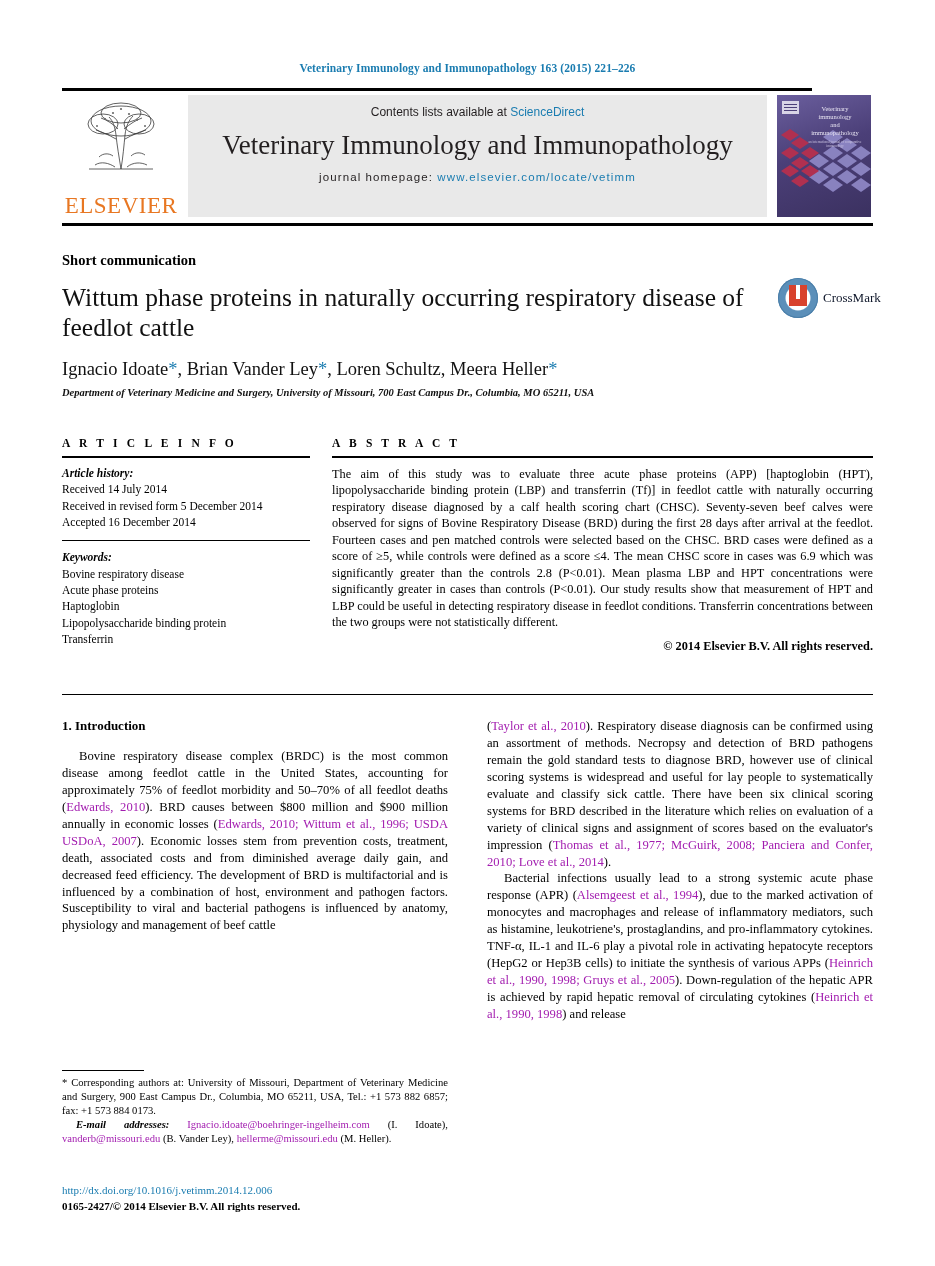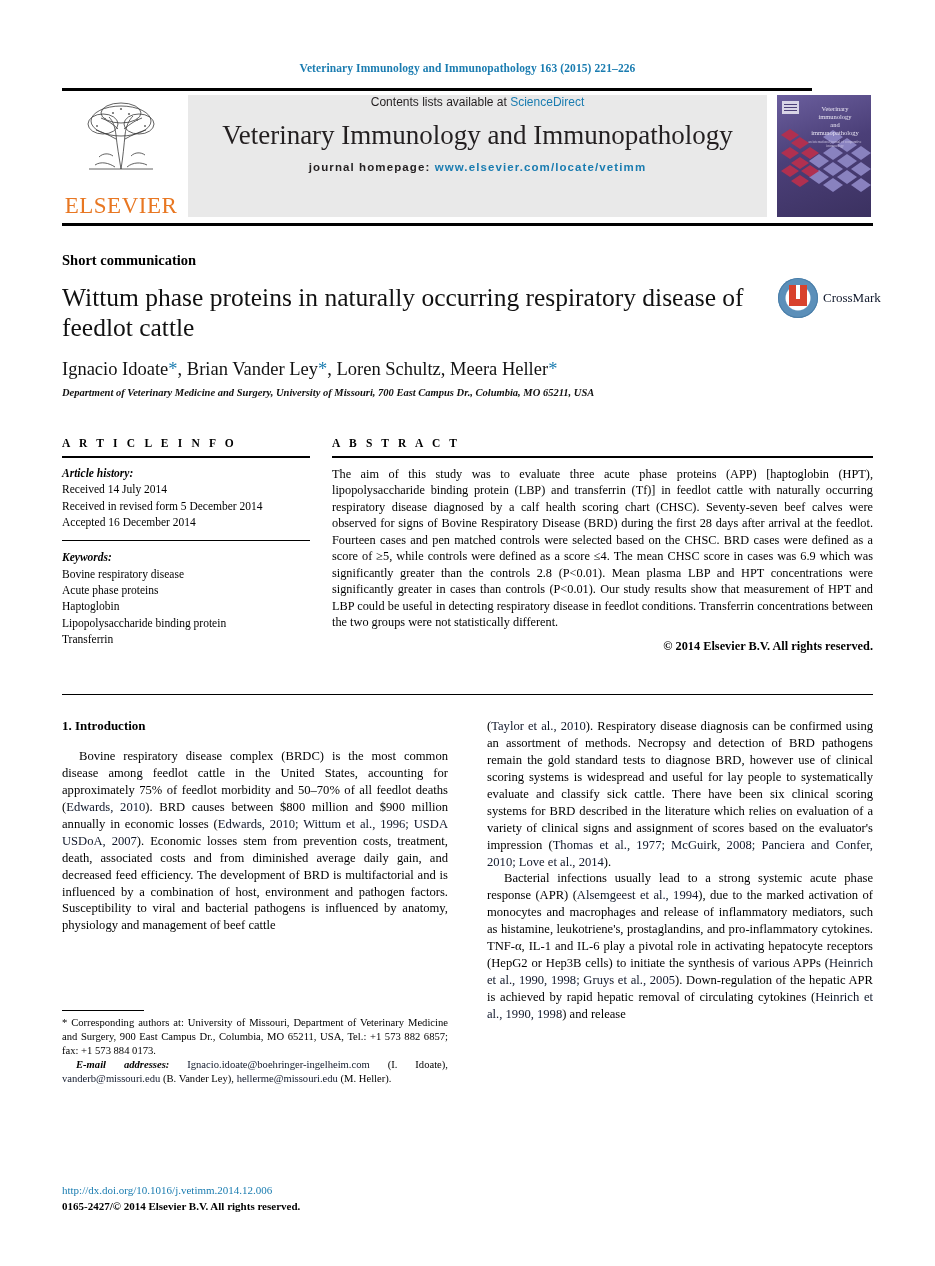--- a/index.html
+++ b/index.html
@@ -20,28 +20,28 @@
   
   .masthead{position:absolute;left:62px;top:88px;width:811px;}
   .mh-rule-top{height:3px;background:#000;width:750px;}
   .mh-body{display:flex;align-items:stretch;margin-top:4px;}
   .mh-logo{width:118px;display:flex;flex-direction:column;align-items:center;justify-content:center;padding-top:4px;gap:16px;}
   .tree-svg{display:block;}
   .elsevier-word{
     font-family:"Liberation Serif",serif;font-size:23px;letter-spacing:.5px;
     color:#E87722;line-height:1;margin-top:1px;
   }
-  .mh-center{flex:1;background:#e9e9e9;margin-left:8px;padding:0 0 6px 0;text-align:center;}
+  .mh-center{flex:1;background:#e9e9e9;margin-left:8px;padding:10px 0 6px 0;text-align:center;}
   .mh-contents{font-family:"Liberation Sans",sans-serif;font-size:12px;color:#231f20;}
   .mh-contents .sd{color:#1a7cb0;}
   .mh-title{
     font-family:"Liberation Serif",serif;font-size:27px;color:#231f20;
     margin-top:12px;margin-bottom:10px;line-height:1.1;
   }
-  .mh-home{font-family:"Liberation Sans",sans-serif;font-size:11.5px;color:#231f20;letter-spacing:1.1px;font-weight:bold;}
+  .mh-home{font-family:"Liberation Sans",sans-serif;font-size:11.5px;color:#231f20;letter-spacing:1.1px;}
   .mh-home .url{color:#1a7cb0;}
   .mh-cover{width:96px;margin-left:10px;display:flex;align-items:flex-start;}
   .cover-img{width:94px;height:122px;position:relative;overflow:hidden;
     background:linear-gradient(160deg,#6b5f9e 0%,#4b3f78 45%,#3b3160 100%);}
   .cover-title{position:absolute;left:26px;top:10px;right:4px;text-align:center;
     font-family:"Liberation Serif",serif;font-size:6.5px;color:#e8e4f2;line-height:1.25;}
   .cover-sub{font-size:3.4px;color:#c9c2e0;margin-top:2px;line-height:1.2;}
   .cover-badge{position:absolute;left:5px;top:6px;width:17px;height:13px;background:#d8d4e6;}
   .cover-badge:after{content:"";position:absolute;left:2px;top:3px;width:13px;height:1px;
     background:#4b3f78;box-shadow:0 3px 0 #4b3f78,0 6px 0 #4b3f78;}
@@ -87,24 +87,24 @@
   
   .cols{position:absolute;left:62px;top:718px;width:811px;display:flex;}
   .bcol{width:386px;}
   .bgap{width:39px;}
   .sec-h{font-family:"Liberation Serif",serif;font-weight:bold;font-size:13px;}
   .para{font-family:"Liberation Serif",serif;font-size:12.6px;line-height:1.345;
     text-align:justify;margin:0;}
   .para.indent{text-indent:17px;}
   .para.first{margin-top:14px;}
   .para.next{margin-top:0;}
-  a,.lnk{color:#0f172a;text-decoration:none;}
-
-  
-  .fnote{position:absolute;left:62px;top:1010px;width:386px;}
+  a,.lnk{color:#a21caf;text-decoration:none;}
+
+  
+  .fnote{position:absolute;left:62px;top:1070px;width:386px;}
   .fn-rule{width:82px;height:1px;background:#000;margin-bottom:5px;}
   .fn-text{font-family:"Liberation Serif",serif;font-size:10.6px;line-height:1.33;text-align:justify;}
   .fn-text .em{font-style:italic;font-weight:bold;}
   .footer{position:absolute;left:62px;top:1183px;width:386px;
     font-family:"Liberation Serif",serif;font-size:11px;line-height:1.45;}
   .footer .doi{color:#1a7cb0;}
   .footer .issn{font-weight:bold;}
 </style>
 </head>
 <body>

